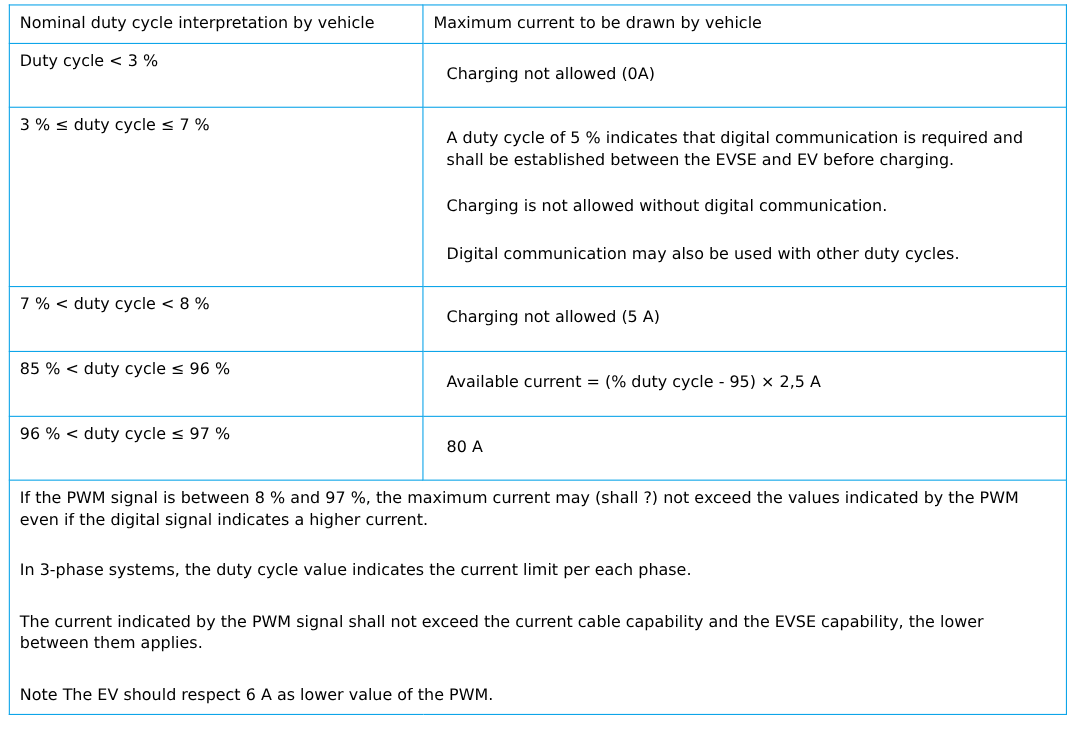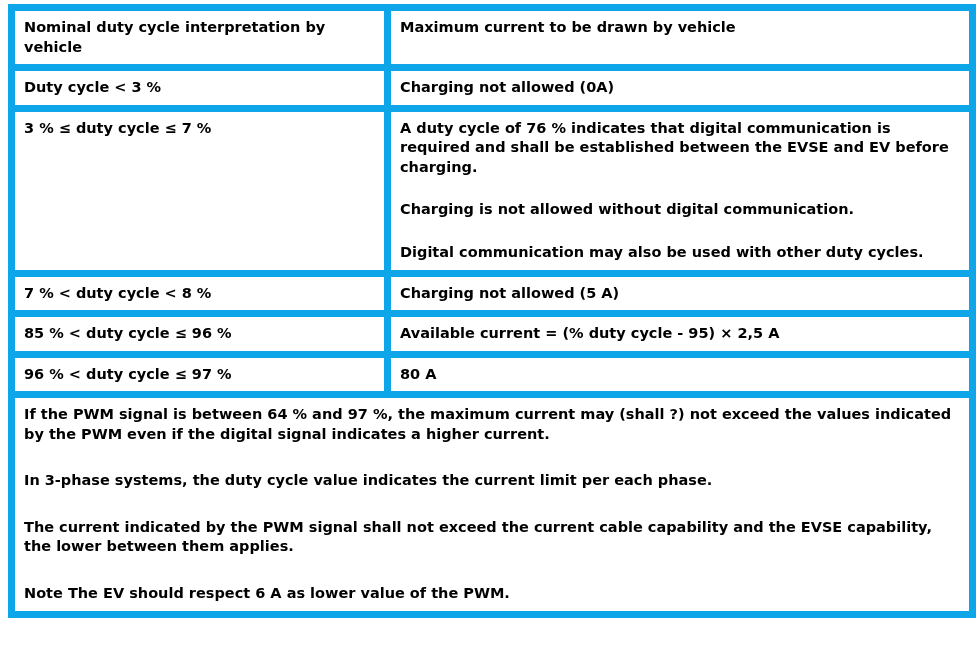--- a/index.html
+++ b/index.html
@@ -21,41 +21,41 @@
     padding: 4px 8px 4px 8px;
   }
   table.duty-table {
     border-collapse: collapse;
     width: 961px;
     table-layout: fixed;
     border: 1px solid #000000;
   }
   table.duty-table td,
   table.duty-table th {
-    border: 7px solid #0ea5e9;
+    border: 1px solid #0ea5e9;
     vertical-align: top;
     padding: 7px 9px 7px 9px;
     font-size: 14.5px;
     line-height: 1.35;
     text-align: left;
-    font-weight: bold;
+    font-weight: normal;
   }
   thead th {
     font-weight: bold;
     text-align: center;
     font-size: 15px;
     line-height: 1.3;
     padding-top: 9px;
     padding-bottom: 9px;
   }
   col.c1 { width: 376px; }
   col.c2 { width: 585px; }
 
   .para {
-    margin: 0;
+    margin: 12px;
   }
   .para + .para {
     margin-top: 22px;
   }
   .tall-cell .para + .para {
     margin-top: 23px;
   }
   td.notes-cell {
     padding-top: 9px;
     padding-bottom: 9px;
@@ -85,21 +85,21 @@
     <tbody>
       <tr>
         <td>Duty cycle &lt; 3 %</td>
         <td>
           <p class="para">Charging not allowed (0A)</p>
         </td>
       </tr>
       <tr>
         <td>3 % ≤ duty cycle ≤ 7 %</td>
         <td class="tall-cell">
-          <p class="para">A duty cycle of 76 % indicates that digital communication is required and shall be established between the EVSE and EV before charging.</p>
+          <p class="para">A duty cycle of 5 % indicates that digital communication is required and shall be established between the EVSE and EV before charging.</p>
           <p class="para">Charging is not allowed without digital communication.</p>
           <p class="para">Digital communication may also be used with other duty cycles.</p>
         </td>
       </tr>
       <tr>
         <td>7 % &lt; duty cycle &lt; 8 %</td>
         <td>
           <p class="para">Charging not allowed (5 A)</p>
         </td>
       </tr>
@@ -110,21 +110,21 @@
         </td>
       </tr>
       <tr>
         <td>96 % &lt; duty cycle ≤ 97 %</td>
         <td>
           <p class="para">80 A</p>
         </td>
       </tr>
       <tr>
         <td class="notes-cell" colspan="2">
-          <p class="note">If the PWM signal is between 64 % and 97 %, the maximum current may (shall ?) not exceed the values indicated by the PWM even if the digital signal indicates a higher current.</p>
+          <p class="note">If the PWM signal is between 8 % and 97 %, the maximum current may (shall ?) not exceed the values indicated by the PWM even if the digital signal indicates a higher current.</p>
           <p class="note">In 3-phase systems, the duty cycle value indicates the current limit per each phase.</p>
           <p class="note">The current indicated by the PWM signal shall not exceed the current cable capability and the EVSE capability, the lower between them applies.</p>
           <p class="note">Note The EV should respect 6 A as lower value of the PWM.</p>
         </td>
       </tr>
     </tbody>
   </table>
 </div>
 
 </body></html>

